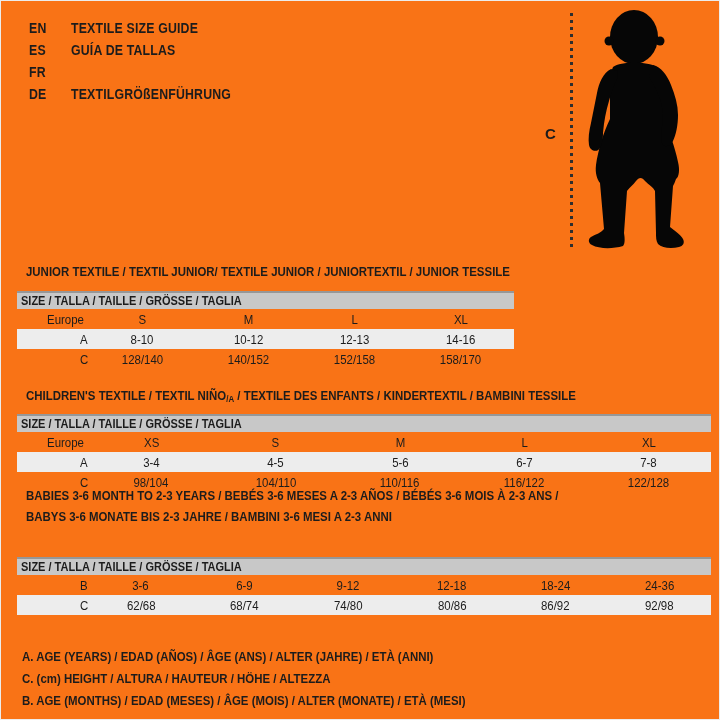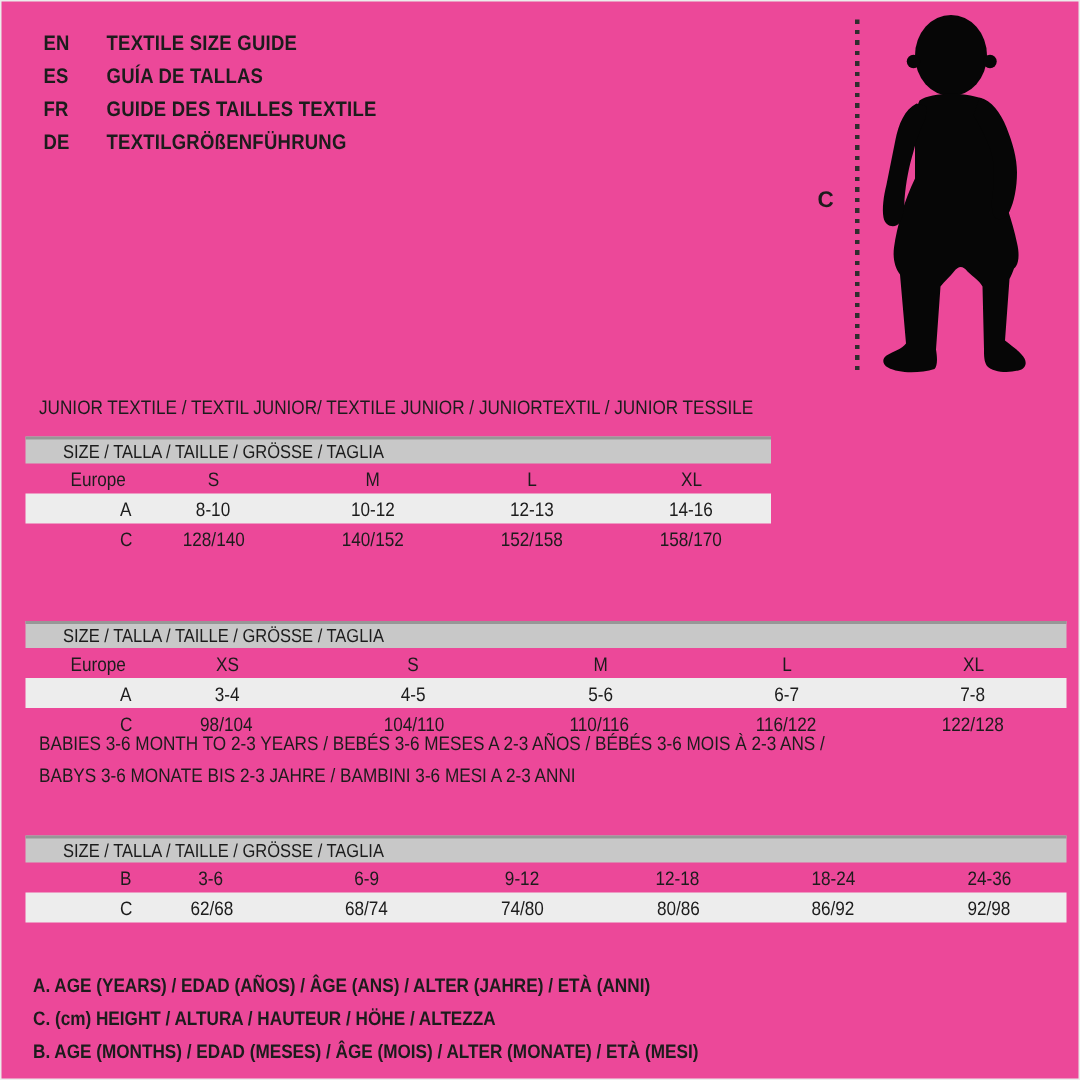--- a/index.html
+++ b/index.html
@@ -1,43 +1,43 @@
 <!DOCTYPE html>
 <html><head>
 <meta charset="utf-8">
 <style>
   * { margin:0; padding:0; box-sizing:border-box; }
   html,body { background:#ffffff; }
   body { font-family:"Liberation Sans", sans-serif; color:#1c1c1c; }
   .canvas {
     position:relative; width:720px; height:720px;
-    background:#ec4899; border:1px solid #ececec; overflow:hidden;
+    background:#f97316; border:1px solid #ececec; overflow:hidden;
   }
   
   .sq  { display:inline-block; transform:scaleX(.88); transform-origin:0 50%; white-space:nowrap; }
   .sqc { display:inline-block; transform:scaleX(.88); transform-origin:50% 50%; white-space:nowrap; }
 
   
   .langs { position:absolute; left:28px; top:16px; }
   .lang-row { display:grid; grid-template-columns:42px auto; height:22px; align-items:center;
               font-size:14px; font-weight:700; letter-spacing:.2px; }
 
   
   .kid-svg { position:absolute; left:582px; top:6px; }
   .dash-line { position:absolute; left:569px; top:12px; width:3px; height:237px;
     background-image:repeating-linear-gradient(to bottom,#2e2e2e 0 3px,transparent 3px 7px); }
   .c-label { position:absolute; left:544px; top:124px; font-size:15px; font-weight:700; }
 
   
-  .sect-title { position:absolute; left:25px; font-size:13px; font-weight:400; line-height:21px; }
+  .sect-title { position:absolute; left:25px; font-size:13px; font-weight:700; line-height:21px; }
   .subA { font-size:9px; vertical-align:-2px; }
   .tbl { position:absolute; left:16px; }
   .tbar { height:18px; background:#c8c8c8; border-top:2px solid #979797;
-          display:flex; align-items:center; padding-left:25px;
-          font-size:12.5px; font-weight:400; }
+          display:flex; align-items:center; padding-left:4px;
+          font-size:12.5px; font-weight:700; }
   .trow { display:grid; height:20px; align-items:center; font-size:13px; }
   .t4 .trow { grid-template-columns:72px repeat(4,1fr); }
   .t5 .trow { grid-template-columns:72px repeat(5,1fr); }
   .t6 .trow { grid-template-columns:72px repeat(6,1fr); }
   .r-alt { background:#ededed; }
   .cell.lab { padding-left:10px; text-align:right; }
   .cell.val { text-align:center; }
   .w1 { width:497px; } .w2 { width:694px; }
 
   
@@ -53,21 +53,20 @@
     <div class="lang-row">
       <span><span class="sq">EN</span></span>
       <span><span class="sq">TEXTILE SIZE GUIDE</span></span>
     </div>
     <div class="lang-row">
       <span><span class="sq">ES</span></span>
       <span><span class="sq">GUÍA DE TALLAS</span></span>
     </div>
     <div class="lang-row">
       <span><span class="sq">FR</span></span>
-      <span><span class="sq">GUIDE DES TAILLES TEXTILE</span></span>
     </div>
     <div class="lang-row">
       <span><span class="sq">DE</span></span>
       <span><span class="sq">TEXTILGRÖßENFÜHRUNG</span></span>
     </div>
   </div>
 
   <div class="dash-line"></div>
   <div class="c-label">C</div>
   <svg class="kid-svg" width="108" height="242" viewBox="0 0 100 242" xmlns="http://www.w3.org/2000/svg">
@@ -117,20 +116,23 @@
     </div>
     <div class="trow">
       <div class="cell lab"><span class="sq">C</span></div>
       <div class="cell val"><span class="sqc">128/140</span></div>
       <div class="cell val"><span class="sqc">140/152</span></div>
       <div class="cell val"><span class="sqc">152/158</span></div>
       <div class="cell val"><span class="sqc">158/170</span></div>
     </div>
   </div>
 
+  <div class="sect-title" style="top:384px;">
+    <span class="sq"><span>CHILDREN'S TEXTILE / TEXTIL NIÑO</span><span class="subA">/A</span><span> / TEXTILE DES ENFANTS / KINDERTEXTIL / BAMBINI TESSILE</span></span>
+  </div>
   <div class="tbl t5 w2" style="top:413px;">
     <div class="tbar">
       <span class="sq">SIZE / TALLA / TAILLE / GRÖSSE / TAGLIA</span>
     </div>
     <div class="trow">
       <div class="cell lab"><span class="sq">Europe</span></div>
       <div class="cell val"><span class="sqc">XS</span></div>
       <div class="cell val"><span class="sqc">S</span></div>
       <div class="cell val"><span class="sqc">M</span></div>
       <div class="cell val"><span class="sqc">L</span></div>

